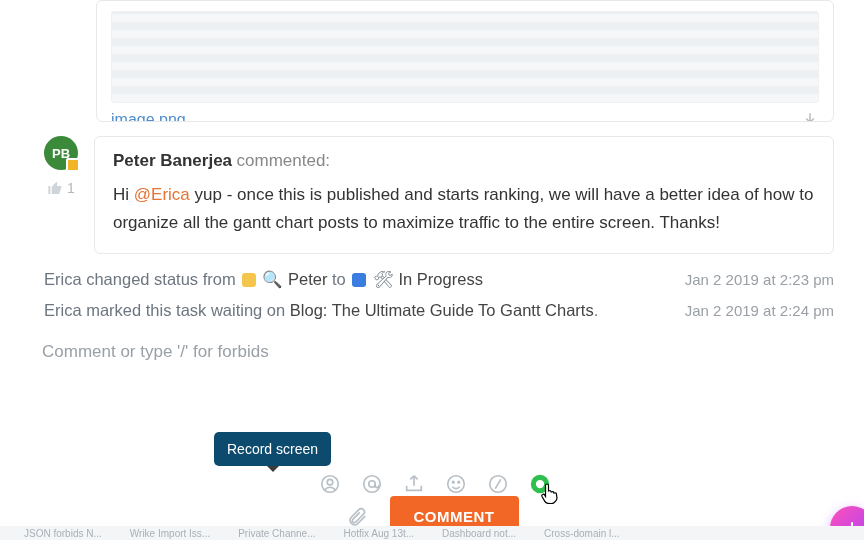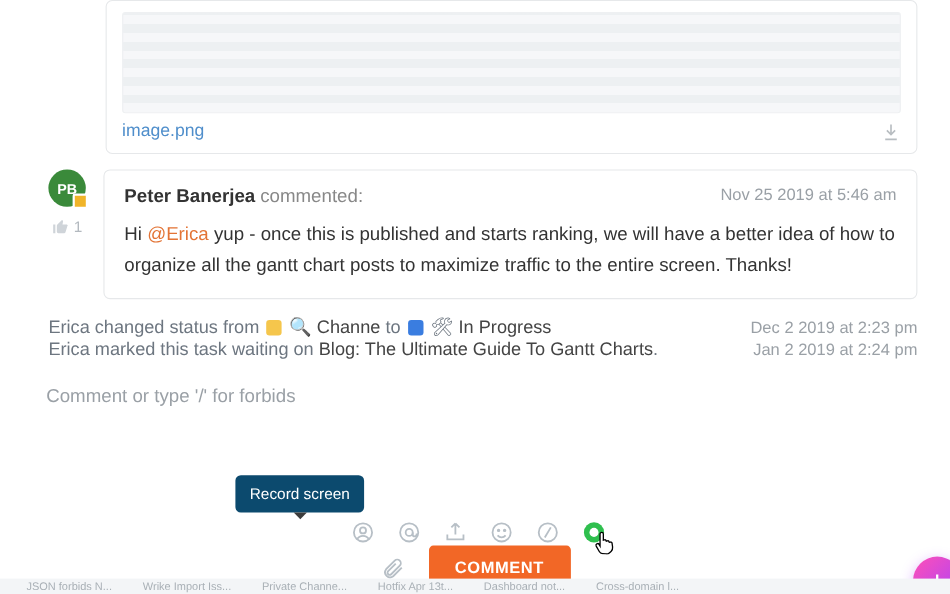--- a/index.html
+++ b/index.html
@@ -2,21 +2,21 @@
 <html><head>
 <meta charset="utf-8">
 <style>
   * { box-sizing: border-box; margin: 0; padding: 0; }
   html, body { width: 864px; height: 540px; font-family: -apple-system, BlinkMacSystemFont, "Segoe UI", Arial, sans-serif; background: #fff; color: #222; overflow: hidden; }
   .root { width: 100%; height: 100%; position: relative; padding: 0 30px 0 40px; }
 
   .attachment-card {
     border: 1px solid #e6e8ea; border-radius: 6px;
     margin-left: 56px; margin-top: 0; padding: 10px 14px 12px; background: #fff;
-    height: 140px; position: relative; overflow: hidden;
+    height: 122px; position: relative; overflow: hidden;
   }
   .attachment-preview {
     height: 92px; width: 100%; background:
       repeating-linear-gradient(0deg, #f6f7f9 0 8px, #edf0f2 8px 16px),
       repeating-linear-gradient(90deg, rgba(180,190,200,.25) 0 50px, rgba(160,170,180,.25) 50px 100px);
     border: 1px solid #eef0f2; border-radius: 3px;
   }
   .attachment-footer { display: flex; justify-content: space-between; align-items: center; margin-top: 8px; }
   .attachment-name { color: #4f8ecb; font-size: 16px; }
   .download-icon { color: #b8bdc1; }
@@ -24,21 +24,21 @@
   .comment-row { display: flex; gap: 12px; margin-top: 14px; }
   .avatar-col { width: 42px; display: flex; flex-direction: column; align-items: center; gap: 10px; }
   .avatar { width: 34px; height: 34px; border-radius: 50%; background: #3a8a3a; color: #fff; font-size: 13px; font-weight: 600; display: flex; align-items: center; justify-content: center; position: relative; }
   .avatar::after { content: ""; position: absolute; bottom: -2px; right: -2px; width: 10px; height: 10px; background: #f0b429; border: 2px solid #fff; border-radius: 2px; }
   .like-box { display: flex; align-items: center; gap: 4px; color: #b3b9bf; font-size: 14px; }
   .thumb { width: 16px; height: 16px; display: inline-block; }
 
   .comment-card {
     flex: 1; border: 1px solid #e6e8ea; border-radius: 6px; padding: 14px 18px 16px; background: #fff;
   }
-  .comment-head { display: flex; justify-content: space-between; align-items: flex-start; margin-bottom: 10px; gap: 10px; }
+  .comment-head { display: flex; justify-content: space-between; align-items: flex-end; margin-bottom: 10px; gap: 10px; }
   .author { font-size: 17px; font-weight: 600; color: #333; }
   .commented { font-size: 17px; color: #888; font-weight: 400; }
   .timestamp { font-size: 15px; color: #9aa0a6; white-space: nowrap; }
   .comment-body { font-size: 17px; line-height: 1.65; color: #333; }
   .mention { color: #e37436; }
 
   .activity { display: flex; justify-content: space-between; align-items: center; margin-top: 16px; padding-left: 4px; }
   .activity-text { font-size: 16.5px; color: #6d7680; }
   .activity-time { font-size: 15px; color: #9aa0a6; }
   .pill { display: inline-block; width: 14px; height: 14px; border-radius: 3px; vertical-align: -2px; margin: 0 2px; }
@@ -121,42 +121,41 @@
         <span>1</span>
       </div>
     </div>
 
     <div class="comment-card">
       <div class="comment-head">
         <div>
           <span class="author">Peter Banerjea</span>
           <span class="commented">commented:</span>
         </div>
-        <span class="timestamp">Nov 25 2019 at 5:46 am</span>
       </div>
       <div class="comment-body">
         <span>Hi </span><span class="mention">@Erica</span><span> yup - once this is published and starts ranking, we will have a better idea of how to organize all the gantt chart posts to maximize traffic to the entire screen. Thanks!</span>
       </div>
     </div>
   </div>
 
   <div class="activity">
     <div class="activity-text">
       <span>Erica</span><span> changed status from </span>
       <span class="pill yellow"></span>
       <span>🔍</span>
-      <span class="status-lbl">Channe</span><span> to </span>
+      <span class="status-lbl">Peter</span><span> to </span>
       <span class="pill blue"></span>
       <span>🛠</span>
       <span class="status-lbl">In Progress</span>
     </div>
-    <span class="activity-time">Dec 2 2019 at 2:23 pm</span>
-  </div>
-
-  <div class="activity" style="margin-top:1px;">
+    <span class="activity-time">Jan 2 2019 at 2:23 pm</span>
+  </div>
+
+  <div class="activity" style="margin-top:12px;">
     <div class="activity-text">
       <span>Erica</span><span> marked this task waiting on </span><span class="taskname">Blog: The Ultimate Guide To Gantt Charts</span><span>.</span>
     </div>
     <span class="activity-time">Jan 2 2019 at 2:24 pm</span>
   </div>
 
   <div class="compose">
     <div class="compose-input">Comment or type '/' for forbids</div>
   </div>
 
@@ -222,18 +221,18 @@
   <div class="fab">
     <svg width="20" height="20" viewBox="0 0 24 24" stroke="#fff" stroke-width="2.5">
         <path d="M12 5v14M5 12h14"></path>
       </svg>
   </div>
 
   <div class="footerbar">
     <span>JSON forbids N...</span>
     <span>Wrike Import Iss...</span>
     <span>Private Channe...</span>
-    <span>Hotfix Apr 13t...</span>
+    <span>Hotfix Aug 13t...</span>
     <span>Dashboard not...</span>
     <span>Cross-domain l...</span>
   </div>
 
 </div>
 
 </body></html>

